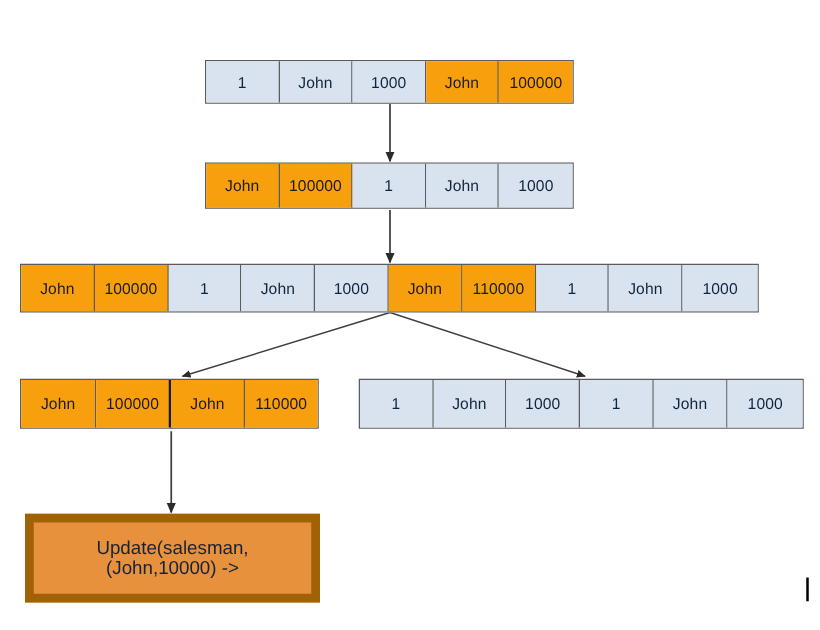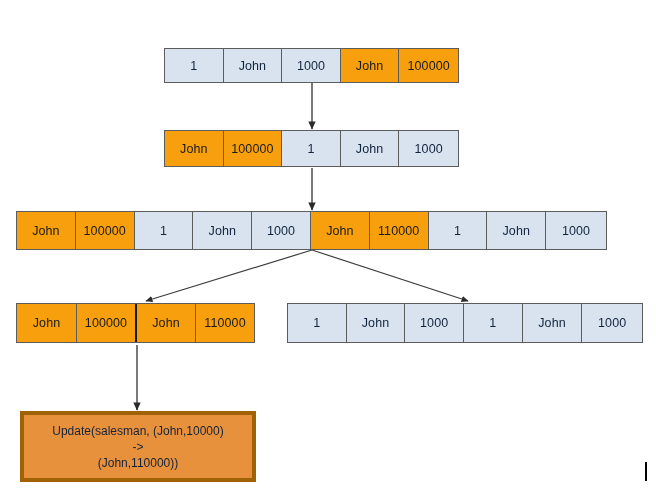--- a/index.html
+++ b/index.html
@@ -47,26 +47,26 @@
     letter-spacing: 0.1px;
   }
   .cell:last-child { border-right: none; }
   .cell.blue  { background: #d9e3f0; color: #11243d; }
   .cell.orange{ background: #f79f0d; color: #1b1b1b; }
 
   .note-box {
     position: absolute;
     box-sizing: border-box;
     background: #e8913d;
-    border: 4px solid #a16207;
+    border: 7px solid #a16207;
     display: flex;
     align-items: center;
     justify-content: center;
     text-align: center;
-    font-size: 12px;
+    font-size: 15px;
     line-height: 16px;
     color: #15233a;
     padding: 4px 27px;
   }
   .note-box span { display: block; }
 
   .cursor-tick {
     position: absolute;
     background: #000000;
   }
@@ -130,19 +130,18 @@
     <div class="cell blue" style="width:59px;">John</div>
     <div class="cell blue" style="width:59px;">1000</div>
     <div class="cell blue" style="width:59px;">1</div>
     <div class="cell blue" style="width:60px;">John</div>
     <div class="cell blue" style="width:60px;">1000</div>
   </div>
 
   <div class="note-box" style="left:20px; top:411px; width:236px; height:71px;">
     <div>
       <span>Update(salesman, (John,10000) -&gt;</span>
-      <span>(John,110000))</span>
     </div>
   </div>
 
   <div class="cursor-tick" style="left:645px; top:462px; width:2px; height:19px;"></div>
 
 </div>
 
 </body></html>

